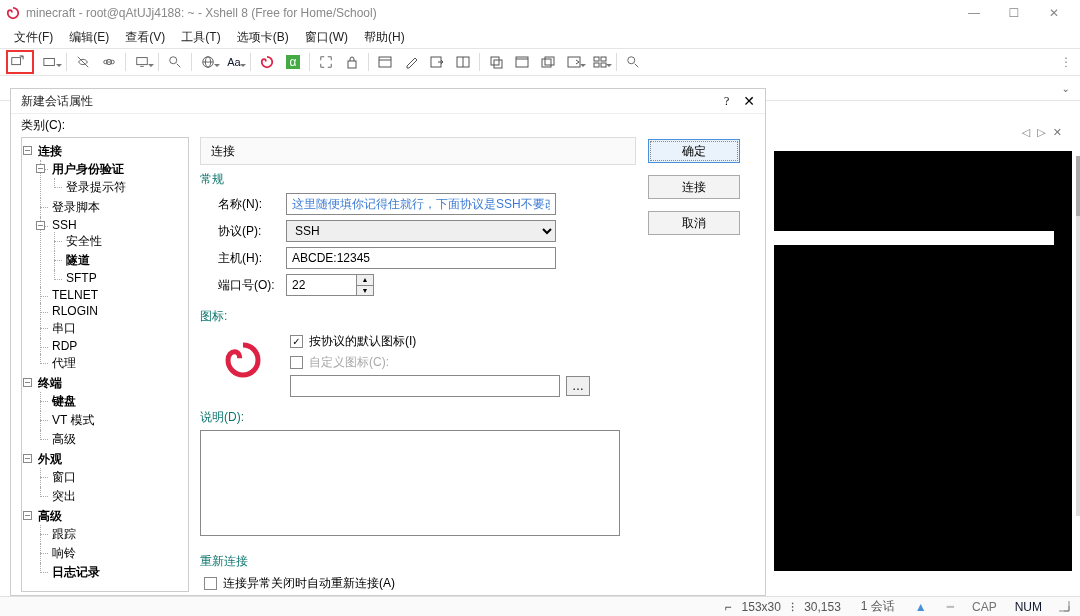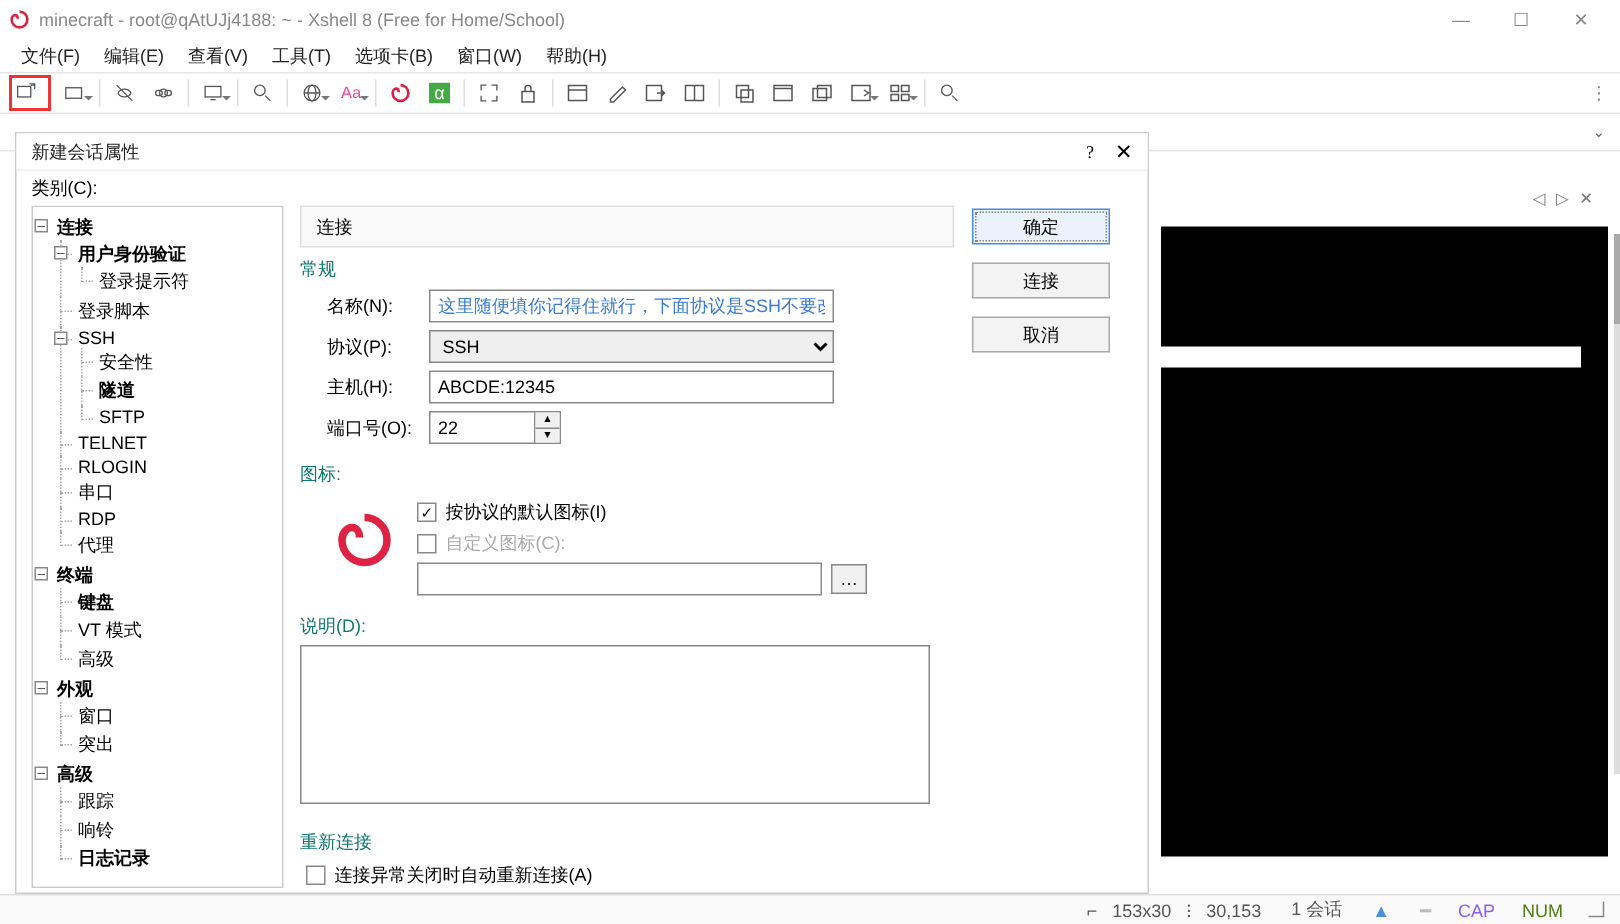--- a/index.html
+++ b/index.html
@@ -8,21 +8,21 @@
 .titlebar { height:26px; display:flex; align-items:center; padding:0 6px; color:#888; background:#fff; }
 .titlebar .ico { width:14px; height:14px; margin-right:6px; display:inline-flex; align-items:center; justify-content:center; }
 .titlebar .spacer { flex:1; }
 .win-controls { display:flex; }
 .win-controls div { width:40px; height:26px; display:flex; align-items:center; justify-content:center; color:#888; }
 
 .menubar { height:22px; display:flex; align-items:center; padding:0 8px; gap:4px; background:#fff; }
 .menubar span { padding:2px 6px; color:#222; cursor:default; }
 
 .toolbar { height:28px; border-top:1px solid #e5e5e5; border-bottom:1px solid #e5e5e5; display:flex; align-items:center; padding:0 4px; gap:0; background:#fff; position:relative;}
-.tb-btn { width:26px; height:22px; display:flex; align-items:center; justify-content:center; color:#ec4899; position:relative; }
+.tb-btn { width:26px; height:22px; display:flex; align-items:center; justify-content:center; color:#0f172a; position:relative; }
 .tb-btn.dd::after { content:""; border:3px solid transparent; border-top-color:#777; position:absolute; right:1px; bottom:3px; }
 .tb-sep { width:1px; height:18px; background:#ddd; margin:0 3px; }
 .tb-redbox { position:absolute; left:6px; top:1px; width:28px; height:24px; border:2px solid #e33; pointer-events:none; }
 .tb-more { margin-left:auto; width:20px; display:flex; align-items:center; justify-content:center; color:#888; }
 svg { display:block; }
 
 .addressbar { height:25px; border-bottom:1px solid #e5e5e5; display:flex; align-items:center; }
 .addr-left { width:774px; height:100%; }
 .addr-right { flex:1; display:flex; align-items:center; justify-content:flex-end; padding-right:10px; color:#666; }
 .addr-right .dd { font-size:10px; margin-left:auto;}
@@ -62,21 +62,21 @@
 .name-input { border:1px solid #3a7bd5; color:#3a7bd5;}
 select { border:1px solid #888; padding:2px 4px; width:100%; background:#efefef;}
 .num-wrap { display:flex; align-items:stretch; width:94px;}
 .num-wrap input { width:70px; border-right:none;}
 .num-wrap .spin { width:18px; border:1px solid #888; display:flex; flex-direction:column;}
 .num-wrap .spin div { flex:1; display:flex; align-items:center; justify-content:center; font-size:7px; background:#f0f0f0;}
 .num-wrap .spin div:first-child { border-bottom:1px solid #888;}
 .icon-block { display:flex; align-items:flex-start; margin:6px 0 10px 0;}
 .icon-block .swirl { width:50px; height:50px; margin:4px 10px 0 18px; display:flex; align-items:center; justify-content:center;}
 .icon-block .opts { flex:1;}
-.icon-block .opts .row { display:flex; align-items:center; margin:2px 0;}
+.icon-block .opts .row { display:flex; align-items:center; margin:2px 12px;}
 .icon-block .opts .row input[type=text]{ width:270px;}
 .chk { width:13px; height:13px; border:1px solid #888; margin-right:6px; display:inline-flex; align-items:center; justify-content:center; background:#fff;}
 .chk.on::after { content:"✓"; font-size:10px; color:#000;}
 .desc textarea { height:106px; width:420px; resize:none;}
 .browse-btn { width:24px; height:20px; border:1px solid #888; background:#f0f0f0; margin-left:6px; display:flex; align-items:center; justify-content:center;}
 
 .form-side { width:100px; padding:2px 12px 0 0;}
 .side-btn { width:92px; height:24px; border:1px solid #aaa; background:#f3f3f3; display:flex; align-items:center; justify-content:center; margin-bottom:12px; cursor:default;}
 .side-btn.primary { border:1px solid #4a90d9; background:#eaf3fb; outline:1px dotted #888; outline-offset:-3px;}
 
@@ -84,21 +84,21 @@
 .right-pane { position:absolute; left:774px; top:0; width:300px; height:100%; }
 .nav-arrows { position:absolute; right:10px; top:25px; color:#777; font-size:11px; letter-spacing:2px;}
 .terminal { position:absolute; left:0; top:50px; width:298px; height:420px; background:#000; }
 .term-white { position:absolute; left:0; top:80px; width:280px; height:14px; background:#fff;}
 .term-scroll { position:absolute; right:-6px; top:55px; width:4px; height:360px; background:#ddd;}
 .term-scroll .thumb { width:4px; height:60px; background:#aaa;}
 
 .statusbar { position:absolute; left:0; bottom:0; height:20px; width:1080px; border-top:1px solid #e0e0e0; display:flex; align-items:center; padding:0 8px; color:#555; background:#fafafa;}
 .statusbar .sp { flex:1;}
 .statusbar .seg { margin:11px 10px;}
-.statusbar .ind { margin:0 8px; color:#8b5cf6;}
+.statusbar .ind { margin:0 8px; color:#737373;}
 
 .disabled-text { color:#aaa;}
 </style>
 </head>
 <body>
 
 <div class="titlebar">
   <span class="ico">
     <svg width="14" height="14" viewBox="0 0 24 24">
         <path fill="none" stroke="#d24" stroke-width="3" d="M12 3c5 0 9 4 9 9s-4 9-9 9-9-4-9-9c0-3 2-5 4-5s3 2 3 4"></path>
@@ -423,19 +423,19 @@
 <div class="statusbar">
   <div class="sp"></div>
   <span>⌐</span>
   <span class="seg">153x30</span>
   <span>⁝</span>
   <span class="seg">30,153</span>
   <span class="seg">1 会话</span>
   <span class="seg" style="color:#4a90d9">▲</span>
   <span class="seg" style="color:#bbb">━</span>
   <span class="ind">CAP</span>
-  <span class="seg" style="color:#4d7c0f">NUM</span>
+  <span class="seg" style="color:#0f172a">NUM</span>
   <span style="width:14px;height:14px;margin-left:6px">
       <svg width="12" height="12" viewBox="0 0 12 12" stroke="#888" fill="none">
         <path d="M11 6v5H6M11 1v10H1"></path>
       </svg>
     </span>
 </div>
 
 </body></html>

